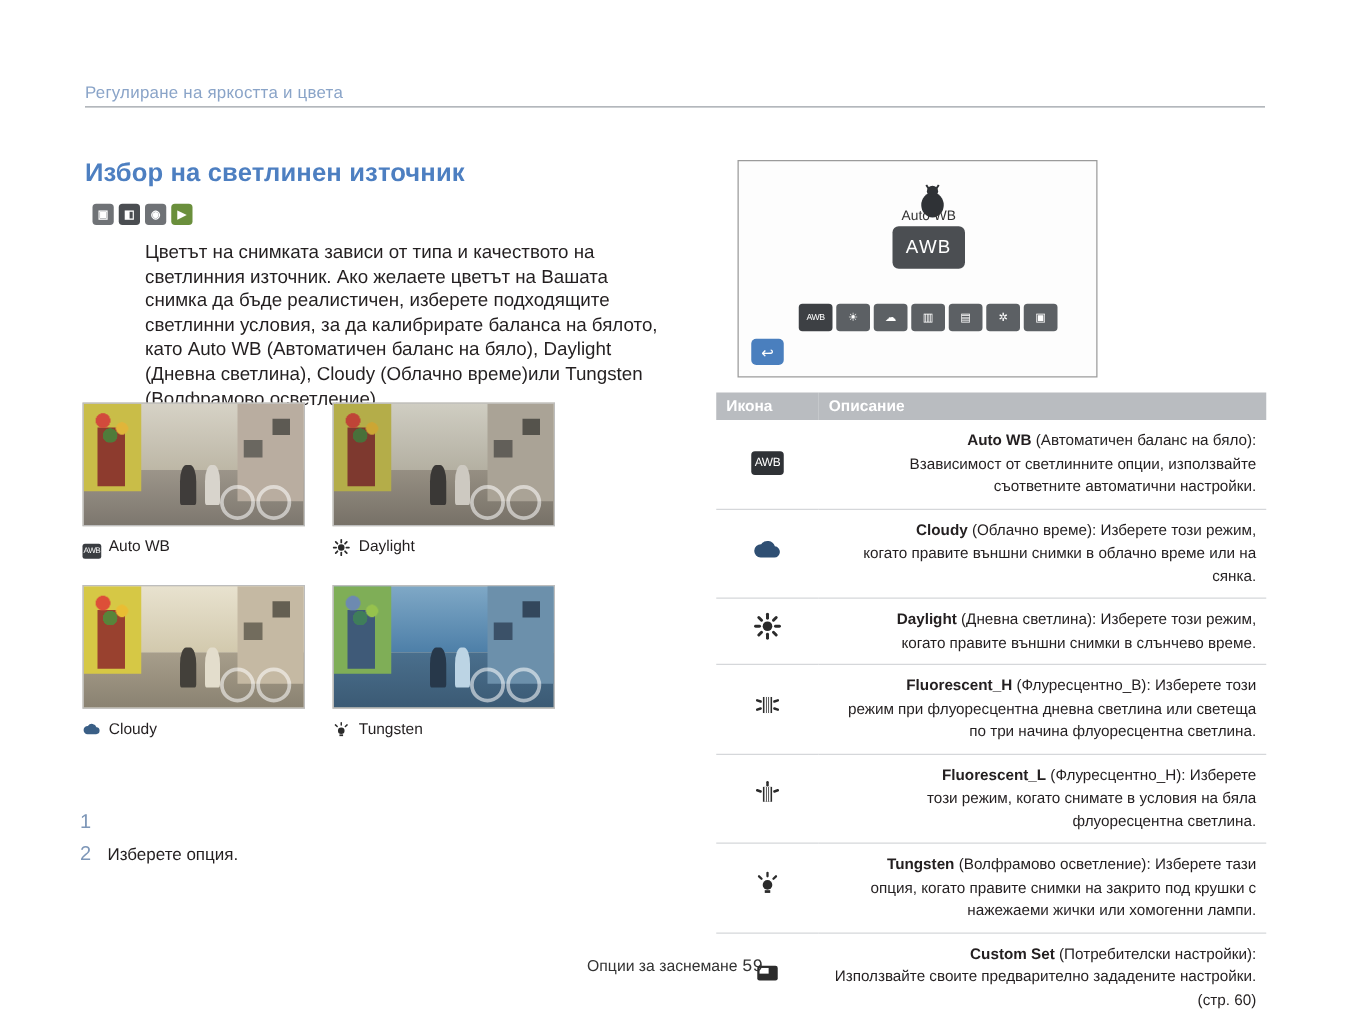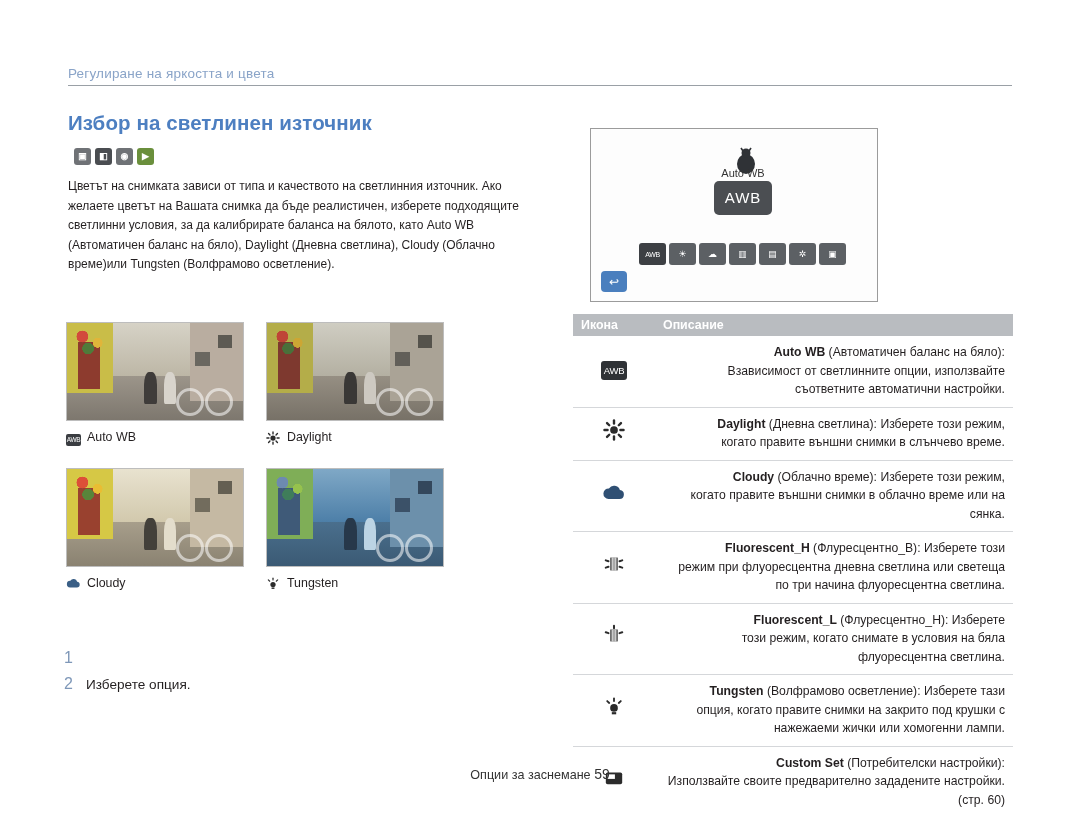--- a/index.html
+++ b/index.html
@@ -36,21 +36,21 @@
   .running-head .rh-rule {
     margin-top: 4px;
     border-bottom: 1px solid #9aa0a6;
     width: 944px;
   }
 
   
   .left-col {
     position: absolute;
     left: 68px;
-    top: 110px;
+    top: 126px;
     width: 470px;
   }
   h1.section-title {
     margin: 0;
     font-size: 20.5px;
     font-weight: bold;
     color: #4d7fc1;
     line-height: 25px;
     letter-spacing: 0.1px;
   }
@@ -72,23 +72,24 @@
     font-size: 9px;
     color: #fff;
     line-height: 1;
   }
   .mini-icon.gray { background: #6f7276; }
   .mini-icon.dark { background: #4a4d51; }
   .mini-icon.green { background: #6a8f3c; }
 
   .body-text {
     margin-top: 12px;
-    font-size: 12px;
+    font-size: 15px;
     line-height: 19.6px;
     color: #231f20;
+    margin-left: 48px;
   }
   .body-text p { margin: 0; }
 
   
   .samples {
     position: absolute;
     left: 66px;
     top: 322px;
     width: 470px;
   }
@@ -301,21 +302,21 @@
   
   .footer {
     position: absolute;
     left: 0;
     top: 766px;
     width: 1080px;
     text-align: center;
     font-size: 12.6px;
     color: #333;
   }
-  .footer .pg { font-size: 14px; }
+  .footer .pg { font-size: 14px; font-family: Liberation Mono, monospace; }
 </style>
 </head>
 <body>
 
 <div class="page">
 
   <div class="running-head">
     <div class="rh-text">Регулиране на яркостта и цвета</div>
     <div class="rh-rule"></div>
   </div>
@@ -523,20 +524,33 @@
           <span class="ic ic-awb">AWB</span>
         </td>
         <td>
           <span class="t-name">Auto WB</span><span> (Автоматичен баланс на бяло):</span><br>
           <span>Взависимост от светлинните опции, използвайте съответните автоматични настройки.</span>
         </td>
       </tr>
       <tr>
         <td class="col-icon">
           <span class="ic">
+            <svg width="24" height="18" viewBox="0 0 24 18" aria-hidden="true">
+              <path d="M6.5 16h11a4.5 4.5 0 0 0 .4-8.97A6.2 6.2 0 0 0 6.9 5.4 4.8 4.8 0 0 0 6.5 16z" fill="#2f4f73"></path>
+            </svg>
+          </span>
+        </td>
+        <td>
+          <span class="t-name">Cloudy</span><span> (Облачно време): Изберете този режим,</span><br>
+          <span>когато правите външни снимки в облачно време или на сянка.</span>
+        </td>
+      </tr>
+      <tr>
+        <td class="col-icon">
+          <span class="ic">
             <svg width="22" height="22" viewBox="0 0 24 24" aria-hidden="true">
               <circle cx="12" cy="12" r="4.2" fill="#2b2b2b"></circle>
               <g stroke="#2b2b2b" stroke-width="2.6" stroke-linecap="round">
                 <line x1="12" y1="1.6" x2="12" y2="5"></line>
                   <line x1="12" y1="19" x2="12" y2="22.4"></line>
                 <line x1="1.6" y1="12" x2="5" y2="12"></line>
                   <line x1="19" y1="12" x2="22.4" y2="12"></line>
                 <line x1="4.4" y1="4.4" x2="6.8" y2="6.8"></line>
                   <line x1="17.2" y1="17.2" x2="19.6" y2="19.6"></line>
                 <line x1="19.6" y1="4.4" x2="17.2" y2="6.8"></line>
@@ -546,33 +560,20 @@
           </span>
         </td>
         <td>
           <span class="t-name">Daylight</span><span> (Дневна светлина): Изберете този режим,</span><br>
           <span>когато правите външни снимки в слънчево време.</span>
         </td>
       </tr>
       <tr>
         <td class="col-icon">
           <span class="ic">
-            <svg width="24" height="18" viewBox="0 0 24 18" aria-hidden="true">
-              <path d="M6.5 16h11a4.5 4.5 0 0 0 .4-8.97A6.2 6.2 0 0 0 6.9 5.4 4.8 4.8 0 0 0 6.5 16z" fill="#2f4f73"></path>
-            </svg>
-          </span>
-        </td>
-        <td>
-          <span class="t-name">Cloudy</span><span> (Облачно време): Изберете този режим,</span><br>
-          <span>когато правите външни снимки в облачно време или на сянка.</span>
-        </td>
-      </tr>
-      <tr>
-        <td class="col-icon">
-          <span class="ic">
             <svg width="22" height="22" viewBox="0 0 24 24" aria-hidden="true">
               <rect x="8" y="5" width="8" height="14" fill="#2b2b2b"></rect>
               <g stroke="#fff" stroke-width="1.3">
                 <line x1="10" y1="5" x2="10" y2="19"></line>
                   <line x1="12" y1="5" x2="12" y2="19"></line>
                   <line x1="14" y1="5" x2="14" y2="19"></line>
               </g>
               <g stroke="#2b2b2b" stroke-width="2.2" stroke-linecap="round">
                 <line x1="3" y1="8" x2="6" y2="9"></line>
                   <line x1="3" y1="16" x2="6" y2="15"></line>

